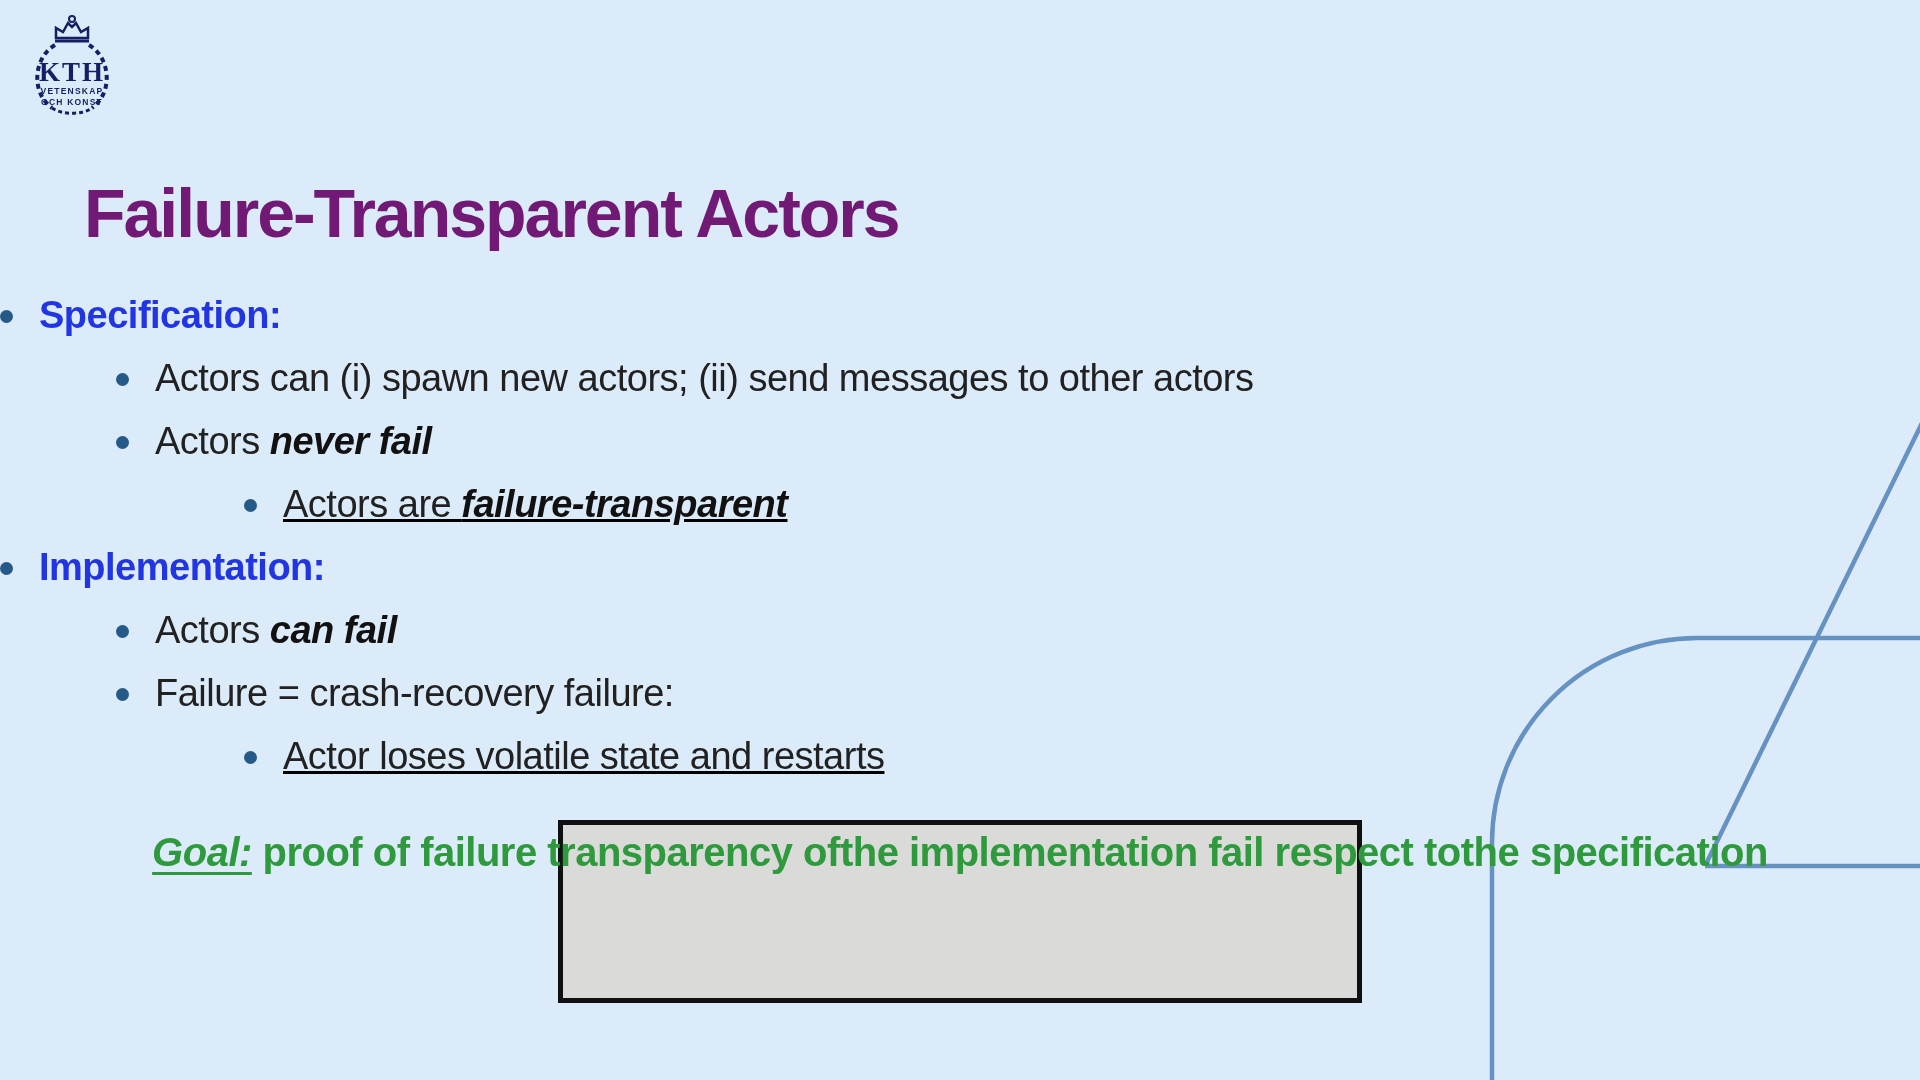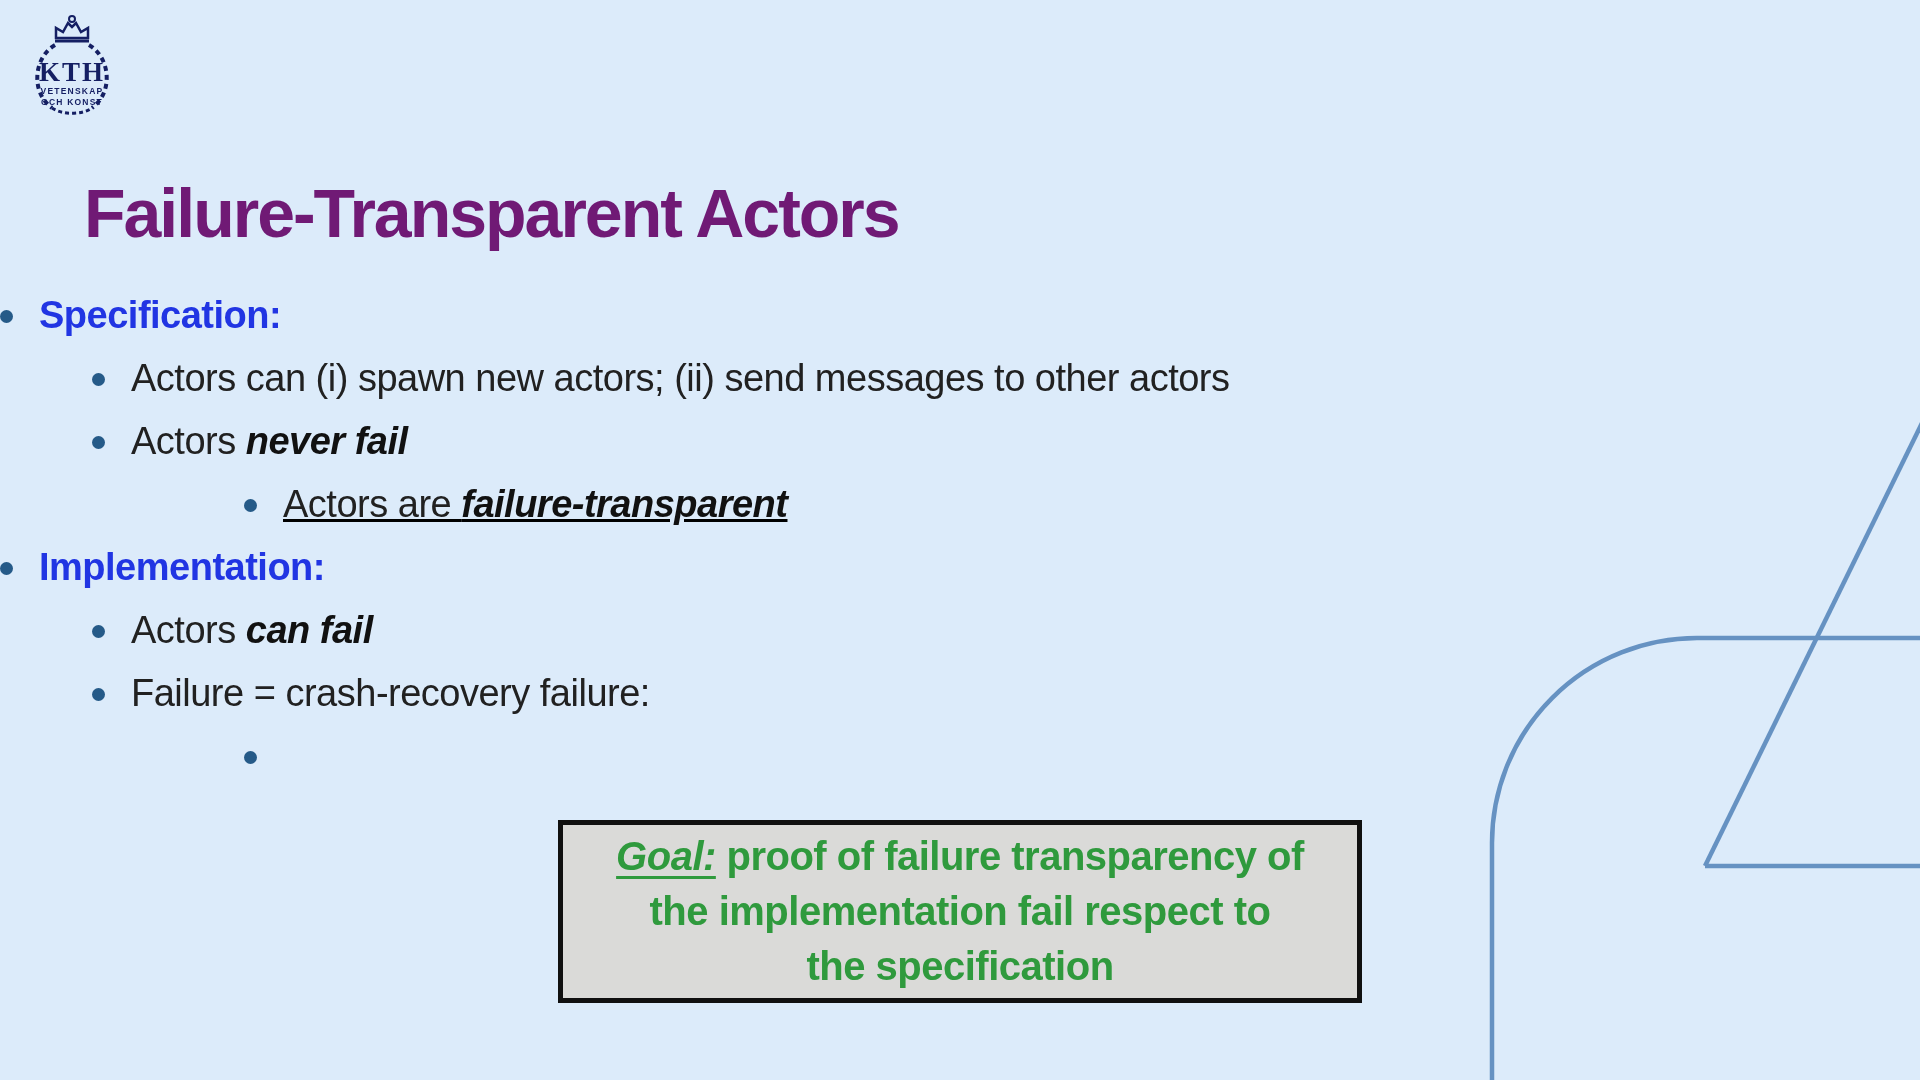--- a/index.html
+++ b/index.html
@@ -19,31 +19,31 @@
     color:#701a75;white-space:nowrap;line-height:1.1;
   }
   
   .bullets{position:absolute;left:0;top:284px;width:1780px;}
   .row{display:flex;align-items:center;height:63px;white-space:nowrap;}
   .dot{
     width:13px;height:13px;border-radius:50%;
     background:#255a88;flex:0 0 auto;margin-right:26px;margin-top:2px;
   }
   .l1{}
-  .l2{padding-left:92px;}
+  .l2{padding-left:116px;}
   .l3{padding-left:244px;text-decoration:underline;}
   .txt{font-size:38px;color:#212121;letter-spacing:-0.5px;}
   .txt .seg{white-space:pre;}
   .header-blue{color:#2135e3;font-weight:700;}
   .emph{font-weight:700;font-style:italic;color:#111;}
   
   .goal-box{
     position:absolute;left:558px;top:820px;width:804px;height:183px;
     box-sizing:border-box;border:5px solid #101010;background:#dadad8;
-    display:flex;flex-direction:column;justify-content:center;
+    display:flex;flex-direction:row;justify-content:center;
     text-align:center;
   }
   .goal-line{
     display:block;font-size:40px;font-weight:700;letter-spacing:-0.5px;
     color:#2f9a3d;line-height:55px;white-space:pre;
   }
   .goal-label{
     font-style:italic;text-decoration:underline;
     text-underline-offset:6px;text-decoration-thickness:3px;
   }
@@ -112,20 +112,21 @@
       <span class="txt"><span class="seg">Actors </span><span class="seg emph">can fail</span></span>
     </div>
 
     <div class="row l2">
       <span class="dot"></span>
       <span class="txt"><span class="seg">Failure = crash-recovery failure:</span></span>
     </div>
 
     <div class="row l3">
       <span class="dot"></span>
+      <span class="txt"><span class="seg">Actor loses volatile state and restarts</span></span>
     </div>
 
   </div>
 
   <div class="goal-box">
     <span class="goal-line"><span class="goal-label">Goal:</span><span> proof of failure transparency of</span></span>
     <span class="goal-line">the implementation fail respect to</span>
     <span class="goal-line">the specification</span>
   </div>
 

